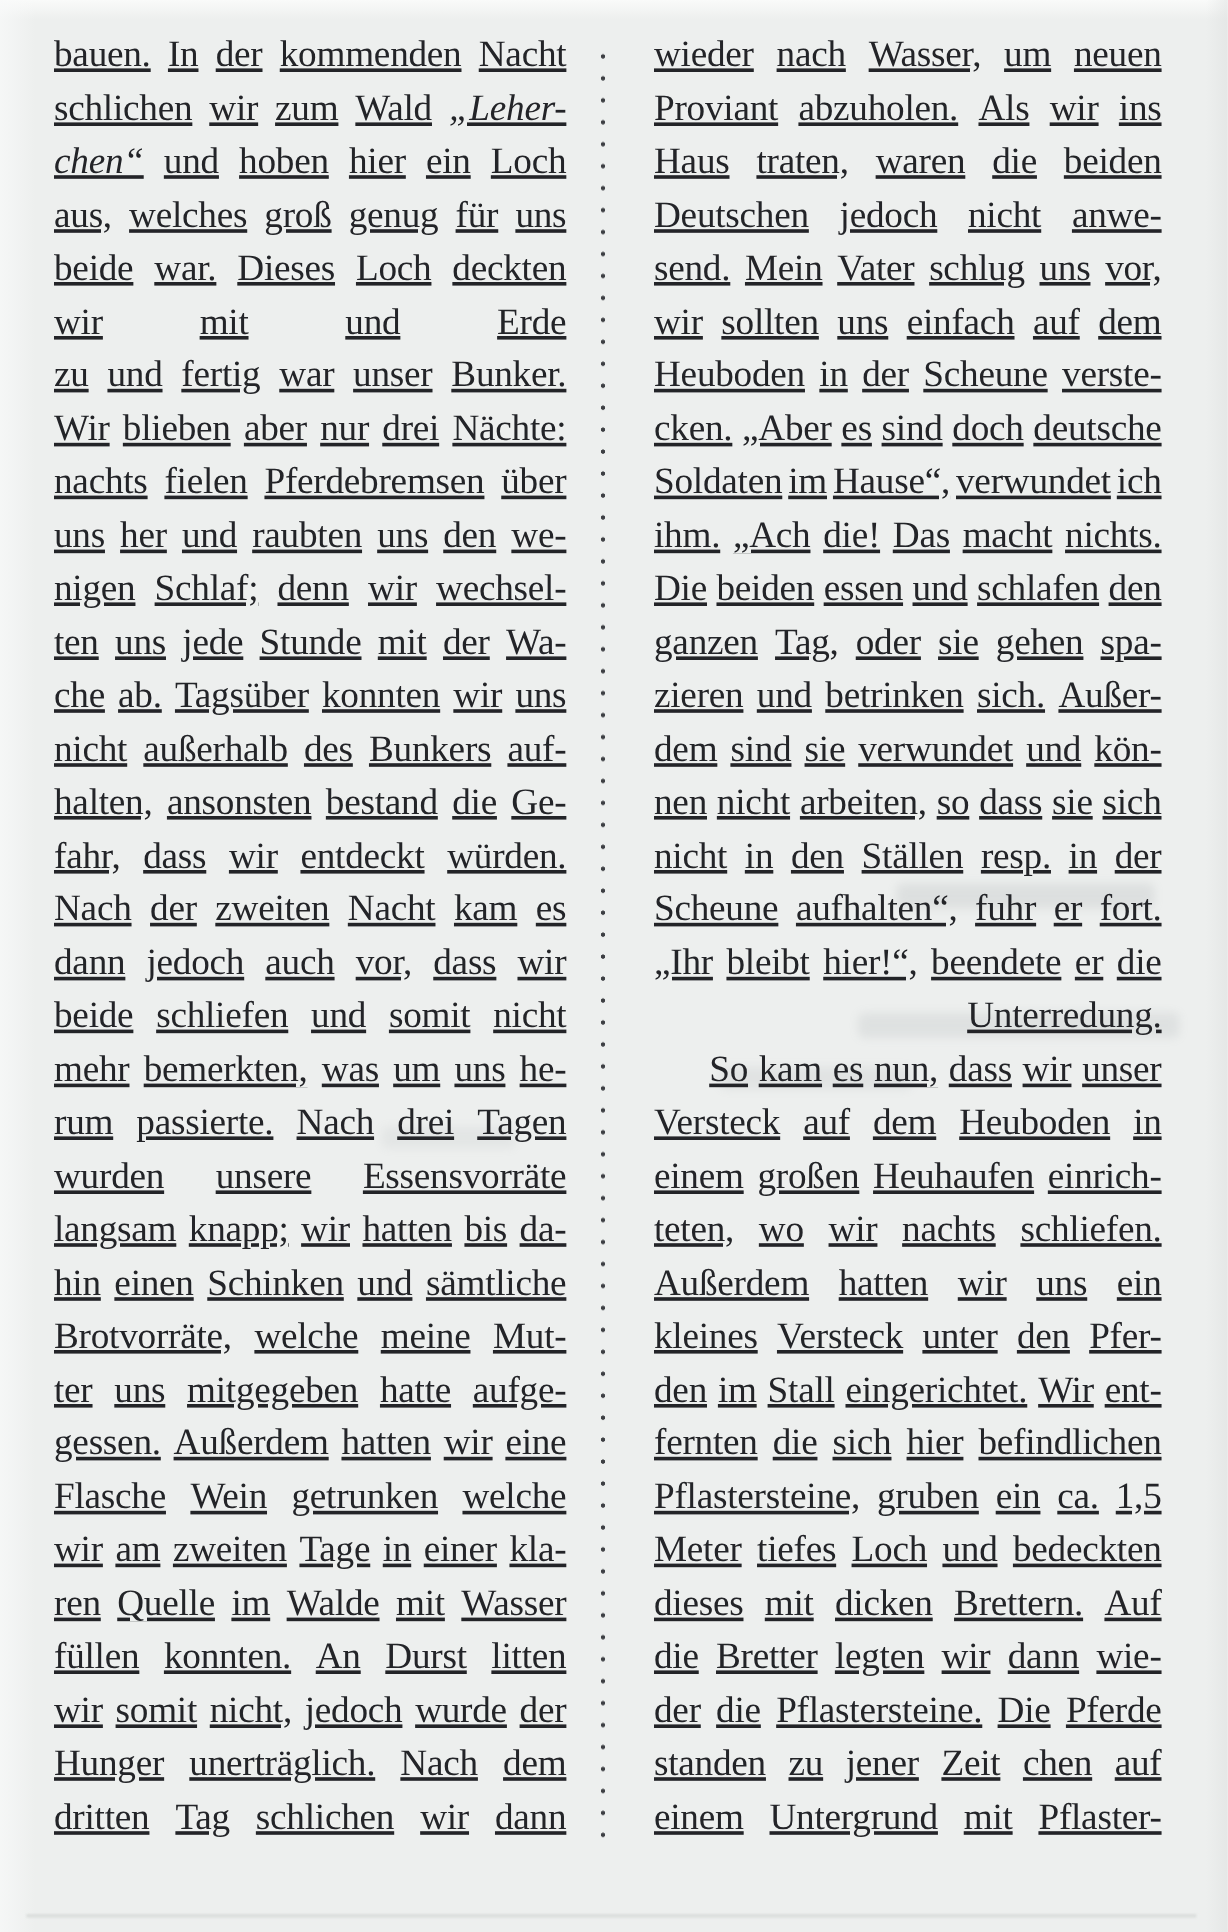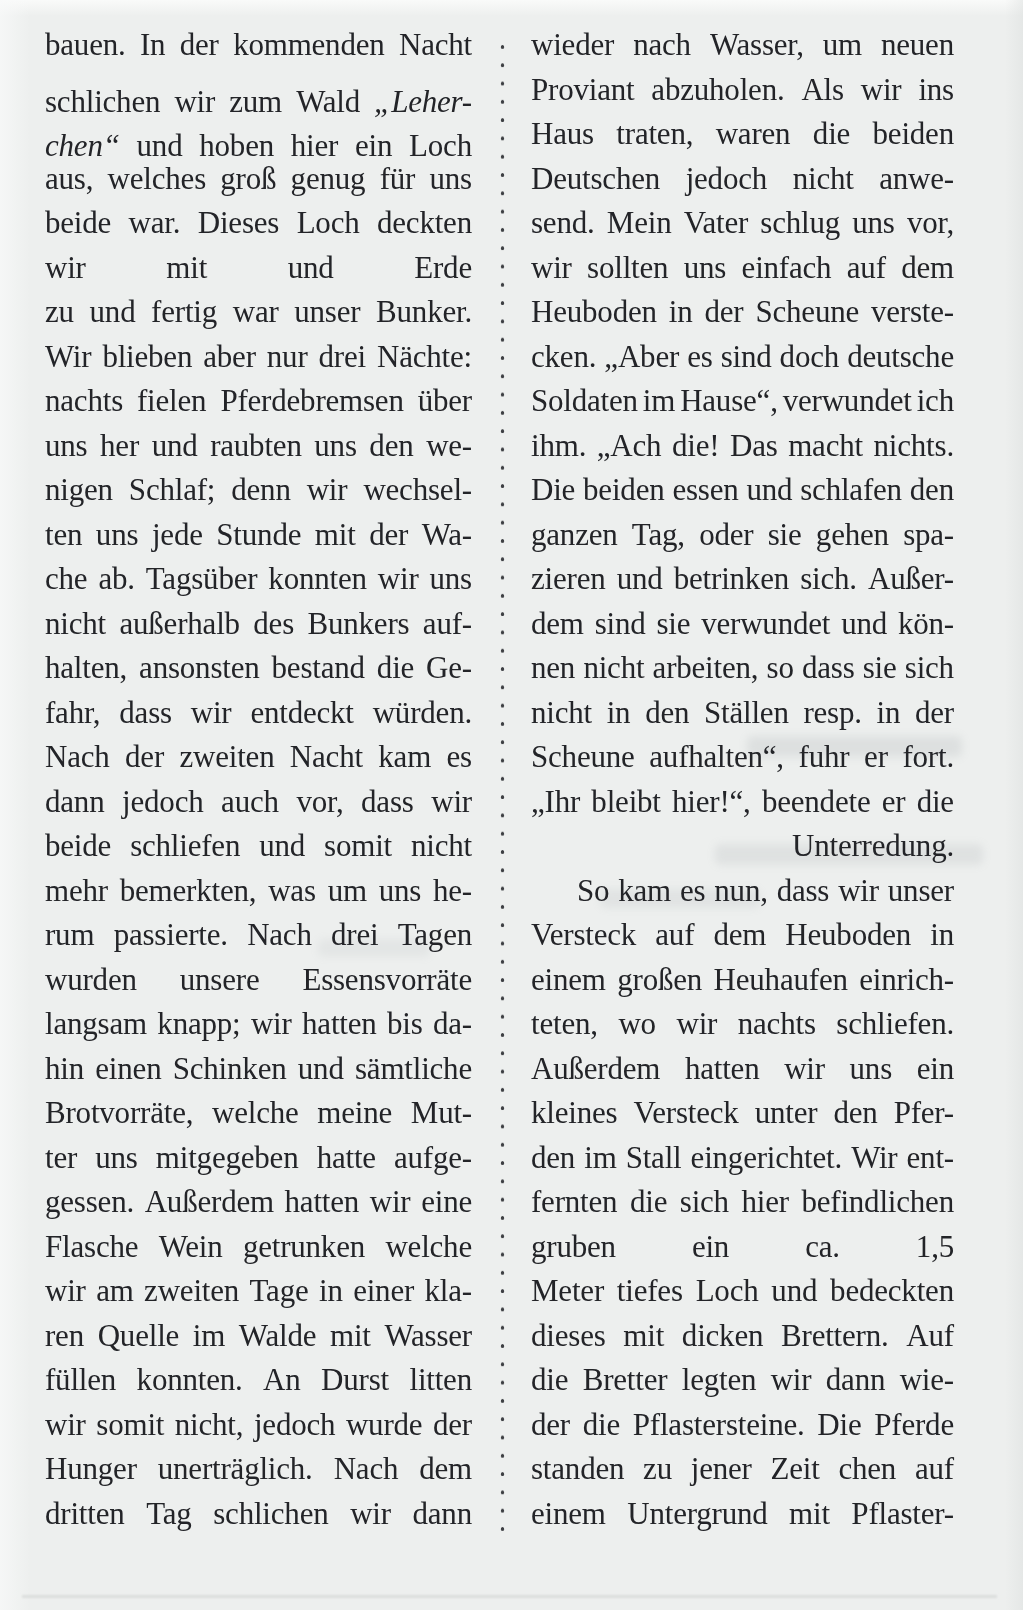--- a/index.html
+++ b/index.html
@@ -14,31 +14,31 @@
   
   .edge-top    { position:absolute; left:0; top:0; width:1023px; height:16px;
                  background:linear-gradient(to bottom, rgba(250,251,250,.95), rgba(250,251,250,0)); }
   .edge-left   { position:absolute; left:0; top:0; width:30px; height:1610px;
                  background:linear-gradient(to right, rgba(249,250,250,.7), rgba(249,250,250,0)); }
   .edge-right  { position:absolute; right:0; top:0; width:18px; height:1610px;
                  background:linear-gradient(to left, rgba(221,224,223,.5), rgba(221,224,223,0)); }
   .bottom-line { position:absolute; left:22px; top:1595px; width:975px; height:3px;
                  background:#d8dbd9; filter:blur(1px); opacity:.85; }
   
-  .column { position:absolute; top:23px; }
+  .column { position:absolute; top:23px;text-decoration:underline; }
   #col-left  { left:45px;  width:427px; }
-  #col-right { left:531px; width:423px; }
+  #col-right { left:545px; width:423px; }
   .line {
     display:flex; justify-content:space-between; align-items:baseline;
     height:44.5px; line-height:44.5px; font-size:31px;
     letter-spacing:-0.2px;
   }
   .line.no-justify { justify-content:flex-end; gap:10px; }
   .line.indent { padding-left:46px; }
-  .it { font-style:italic;margin-top:12px; }
+  .it { font-style:italic; }
   
   .divider {
     position:absolute; left:500px; top:44px; width:5px; height:1492px;
     background-image:radial-gradient(circle at 2.5px 3px, #3d3f43 1.5px, rgba(61,63,67,0) 2.1px);
     background-size:5px 18.3px; background-repeat:repeat-y;
   }
   
   .ghost { position:absolute; background:#8f969a; filter:blur(4px); border-radius:5px; }
   .ghost-1 { left:747px; top:736px; width:215px; height:21px; opacity:.17; }
   .ghost-2 { left:715px; top:844px; width:268px; height:21px; opacity:.15; }
@@ -502,20 +502,21 @@
       <span>ent-</span>
     </div>
     <div class="line">
       <span>fernten</span>
       <span>die</span>
       <span>sich</span>
       <span>hier</span>
       <span>befindlichen</span>
     </div>
     <div class="line">
+      <span>Pflastersteine,</span>
       <span>gruben</span>
       <span>ein</span>
       <span>ca.</span>
       <span>1,5</span>
     </div>
     <div class="line">
       <span>Meter</span>
       <span>tiefes</span>
       <span>Loch</span>
       <span>und</span>

